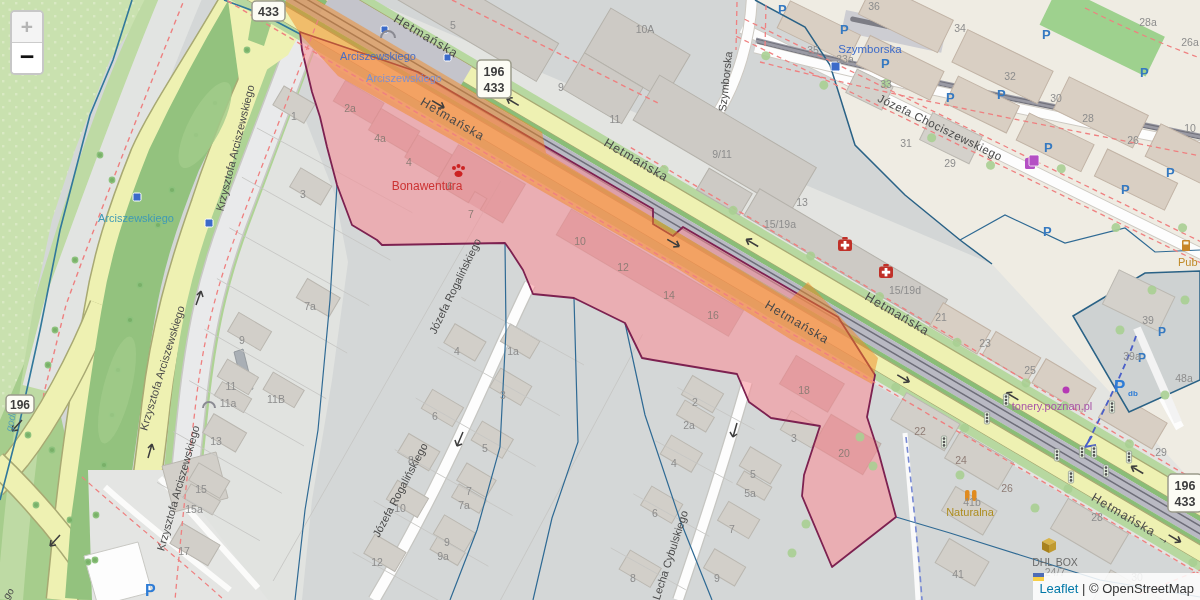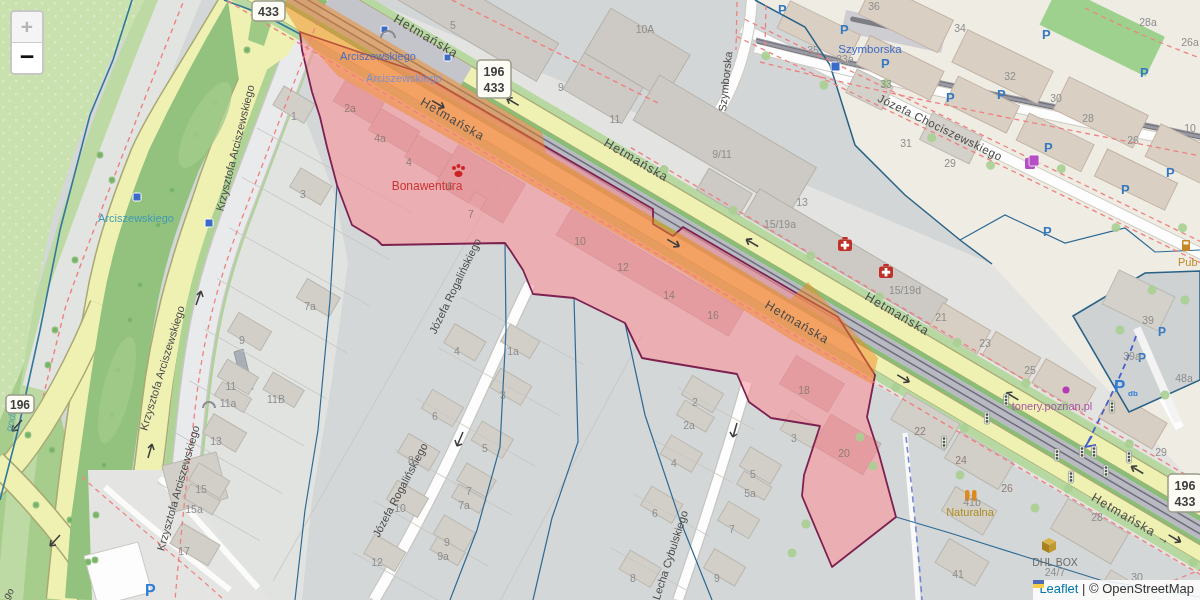--- a/index.html
+++ b/index.html
@@ -1,21 +1,21 @@
 <!DOCTYPE html>
 <html><head>
 <meta charset="utf-8">
 <style>
 html,body{margin:0;padding:0;width:1200px;height:600px;overflow:hidden;font-family:"Liberation Sans",sans-serif;}
 #map{position:relative;width:1200px;height:600px;background:#e3e4e1;}
 svg{position:absolute;left:0;top:0;}
 .zc{position:absolute;left:10px;top:10px;width:30px;height:61px;background:#fff;border:2px solid rgba(0,0,0,0.22);border-radius:5px;z-index:50;}
 .zc .zp{height:30px;border-bottom:1px solid #ccc;color:#b5b5b5;font:bold 21px "Liberation Sans",sans-serif;text-align:center;line-height:29px;background:#f4f4f4;border-radius:3px 3px 0 0;}
 .zc .zm{height:30px;color:#111;font:bold 25px "Liberation Sans",sans-serif;text-align:center;line-height:26px;background:#fff;border-radius:0 0 3px 3px;}
-.attr{position:absolute;right:0;bottom:0;height:17px;background:rgba(255,255,255,0.85);z-index:50;font:13px "Liberation Sans",sans-serif;color:#333;padding:1px 6px 2px 6px;text-align:center;}
+.attr{position:absolute;right:0;bottom:0;height:17px;background:rgba(255,255,255,0.85);z-index:50;font:13px "Liberation Sans",sans-serif;color:#333;padding:8px 6px 2px 6px;text-align:center;}
 .attr a{color:#0078a8;text-decoration:none;}
 .flag{display:inline-block;width:11px;height:8px;vertical-align:-1px;}
 </style>
 </head>
 <body>
 <div id="map">
 <svg width="1200" height="600" viewBox="0 0 1200 600">
 <defs>
 
 <pattern id="dots" width="13" height="13" patternUnits="userSpaceOnUse">

